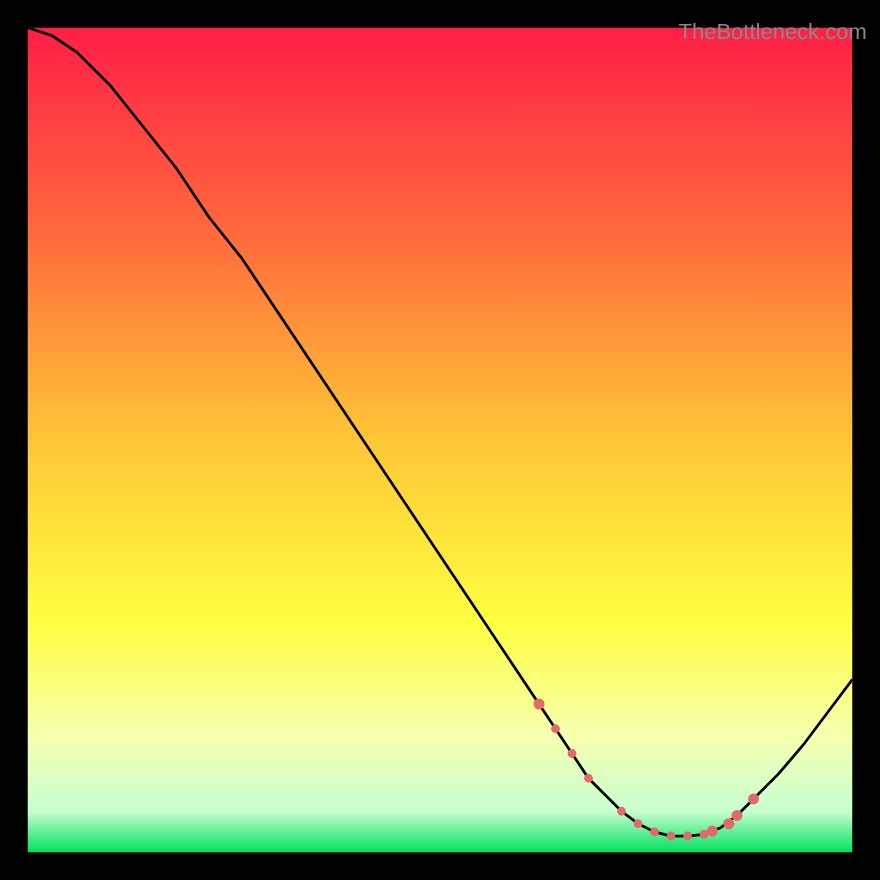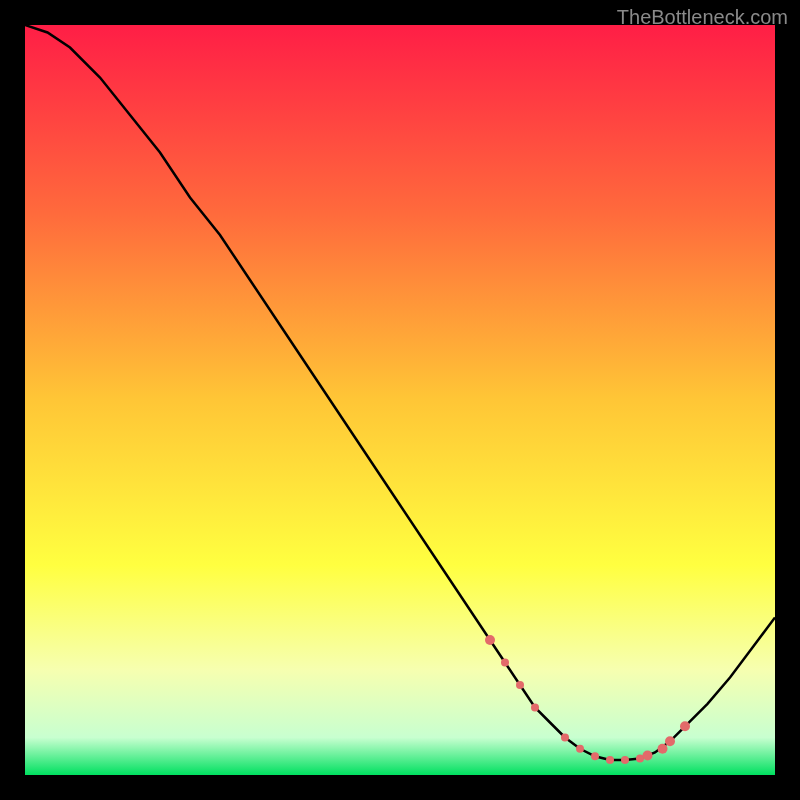--- a/index.html
+++ b/index.html
@@ -1,17 +1,17 @@
 <!DOCTYPE html>
 <html><head>
 <meta charset="utf-8">
 <style>
   * { margin: 0; padding: 0; box-sizing: border-box; }
   body { width: 800px; height: 800px; background: #000; position: relative; font-family: Arial, sans-serif; }
-  .watermark { position: absolute; top: 6px; right: 12px; color: #8a8a8a; font-size: 20px; font-weight: 500; z-index: 10; }
+  .watermark { position: absolute; top: 18px; right: 12px; color: #8a8a8a; font-size: 20px; font-weight: 500; z-index: 10; }
   .plot-area { position: absolute; left: 25px; top: 25px; width: 750px; height: 750px; }
   .plot-area svg { width: 100%; height: 100%; display: block; }
 </style>
 </head>
 <body>
 
 <div class="watermark">TheBottleneck.com</div>
 
 <div class="plot-area">
   <svg viewBox="0 0 750 750" preserveAspectRatio="none">

